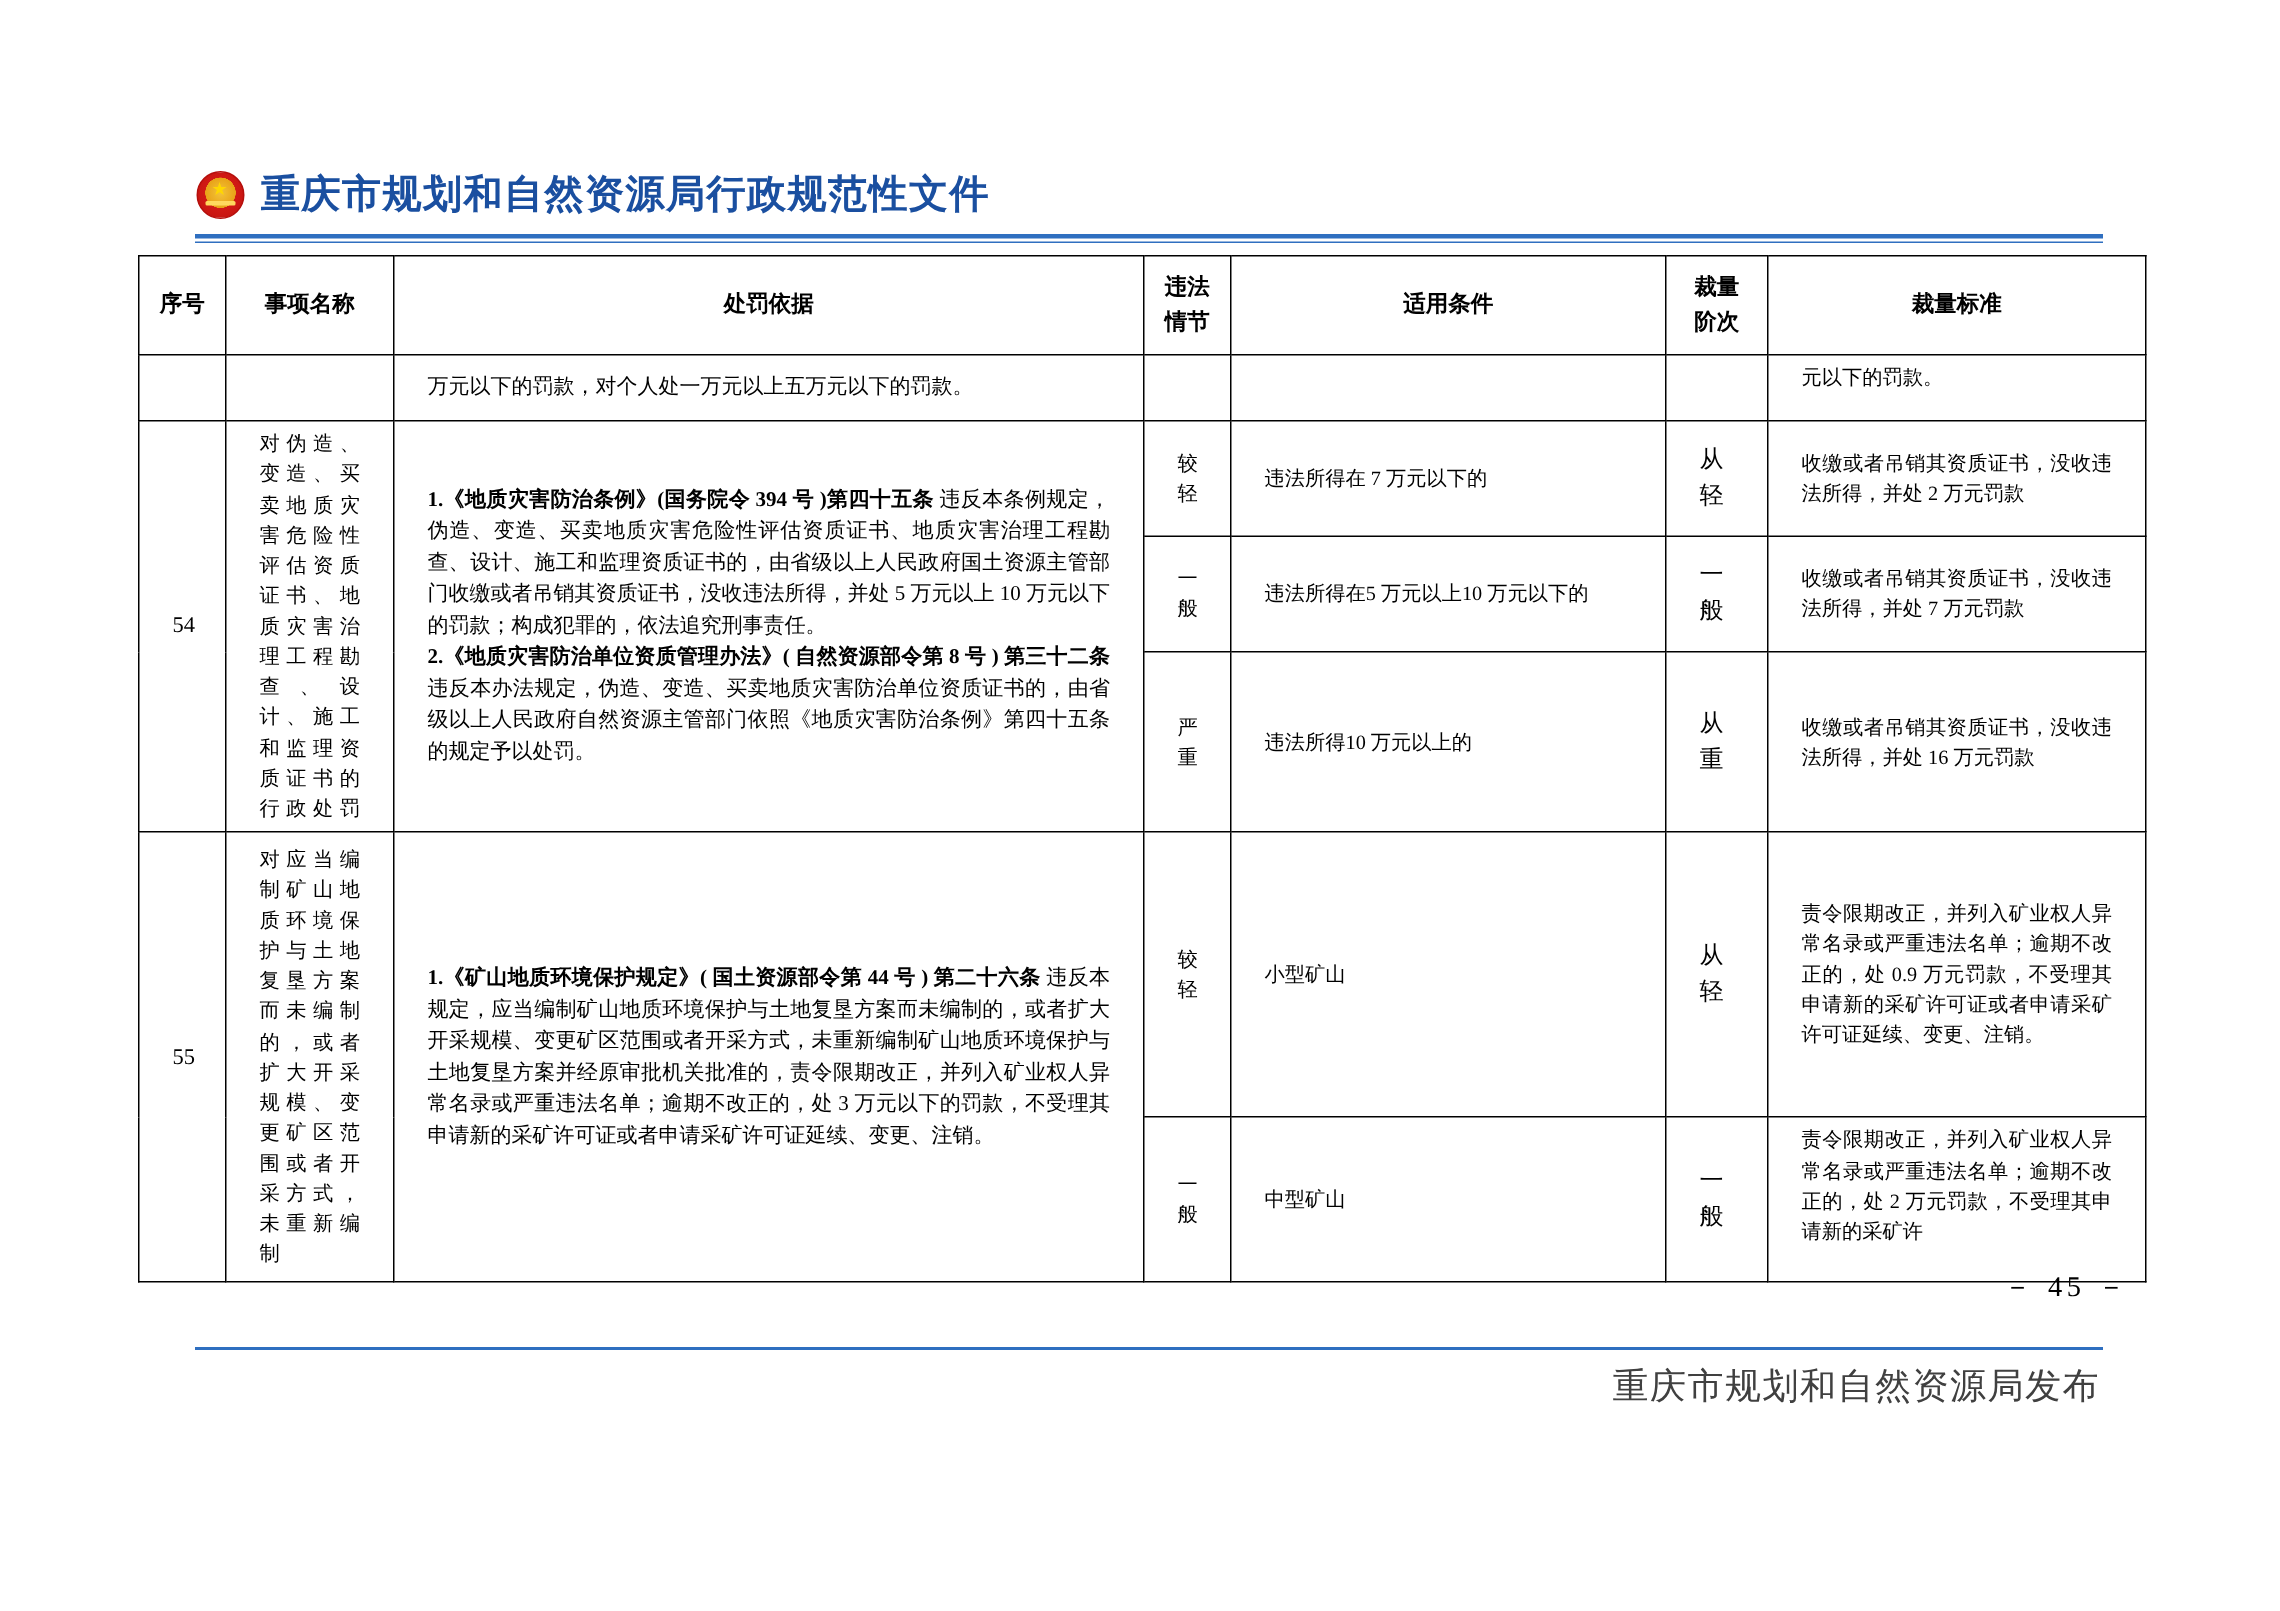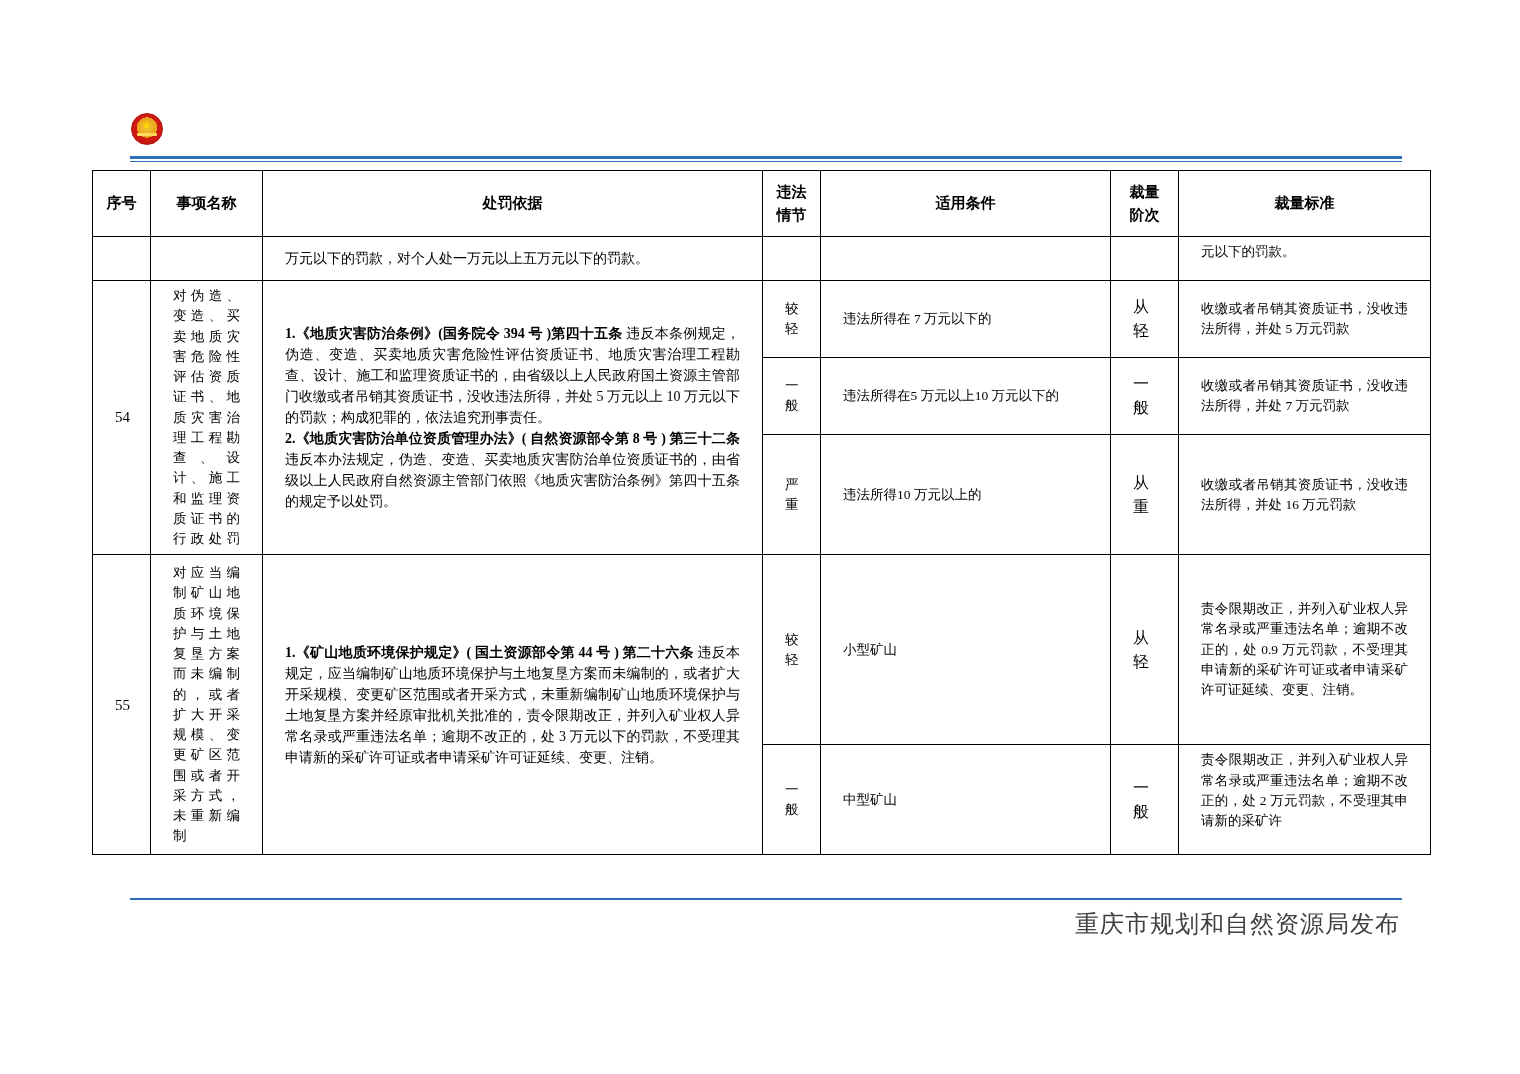--- a/index.html
+++ b/index.html
@@ -198,20 +198,21 @@
 <body>
 
 <div class="page">
 
   <div class="doc-header">
     <div class="emblem">
       <div class="circle"></div>
       <div class="star">★</div>
       <div class="bar"></div>
     </div>
+    <div class="doc-header-title">重庆市规划和自然资源局行政规范性文件</div>
   </div>
   <div class="header-rule"></div>
   <div class="header-rule2"></div>
 
   <table class="main">
     <colgroup>
       <col class="c-seq">
         <col class="c-item">
         <col class="c-basis">
         <col class="c-sev">
@@ -253,21 +254,21 @@
         <td class="vert-item" rowspan="3">对伪造、变造、买卖地质灾害危险性评估资质证书、地质灾害治理工程勘查、设计、施工和监理资质证书的行政处罚</td>
         <td class="basis-cell" rowspan="3">
           <b>1.《地质灾害防治条例》(国务院令 394 号 )第四十五条</b>
           <span>违反本条例规定，伪造、变造、买卖地质灾害危险性评估资质证书、地质灾害治理工程勘查、设计、施工和监理资质证书的，由省级以上人民政府国土资源主管部门收缴或者吊销其资质证书，没收违法所得，并处 5 万元以上 10 万元以下的罚款；构成犯罪的，依法追究刑事责任。</span><br>
           <b>2.《地质灾害防治单位资质管理办法》( 自然资源部令第 8 号 ) 第三十二条</b>
           <span>违反本办法规定，伪造、变造、买卖地质灾害防治单位资质证书的，由省级以上人民政府自然资源主管部门依照《地质灾害防治条例》第四十五条的规定予以处罚。</span>
         </td>
         <td class="sev-cell">较轻</td>
         <td class="cond-cell">违法所得在 7 万元以下的</td>
         <td class="level-cell">从轻</td>
-        <td class="std-cell">收缴或者吊销其资质证书，没收违法所得，并处 5 万元罚款</td>
+        <td class="std-cell">收缴或者吊销其资质证书，没收违法所得，并处 2 万元罚款</td>
       </tr>
       <tr>
         <td class="sev-cell">一般</td>
         <td class="cond-cell">违法所得在5 万元以上10 万元以下的</td>
         <td class="level-cell">一般</td>
         <td class="std-cell">收缴或者吊销其资质证书，没收违法所得，并处 7 万元罚款</td>
       </tr>
       <tr>
         <td class="sev-cell" style="height:120px;">严重</td>
         <td class="cond-cell">违法所得10 万元以上的</td>
@@ -289,16 +290,17 @@
       </tr>
       <tr>
         <td class="sev-cell" style="height:110px;">一般</td>
         <td class="cond-cell">中型矿山</td>
         <td class="level-cell">一般</td>
         <td class="std-cell" style="vertical-align:top;">责令限期改正，并列入矿业权人异常名录或严重违法名单；逾期不改正的，处 2 万元罚款，不受理其申请新的采矿许</td>
       </tr>
     </tbody>
   </table>
 
+  <div class="page-number">－ 45 －</div>
   <div class="footer-rule"></div>
   <div class="footer-text">重庆市规划和自然资源局发布</div>
 
 </div>
 
 </body></html>

